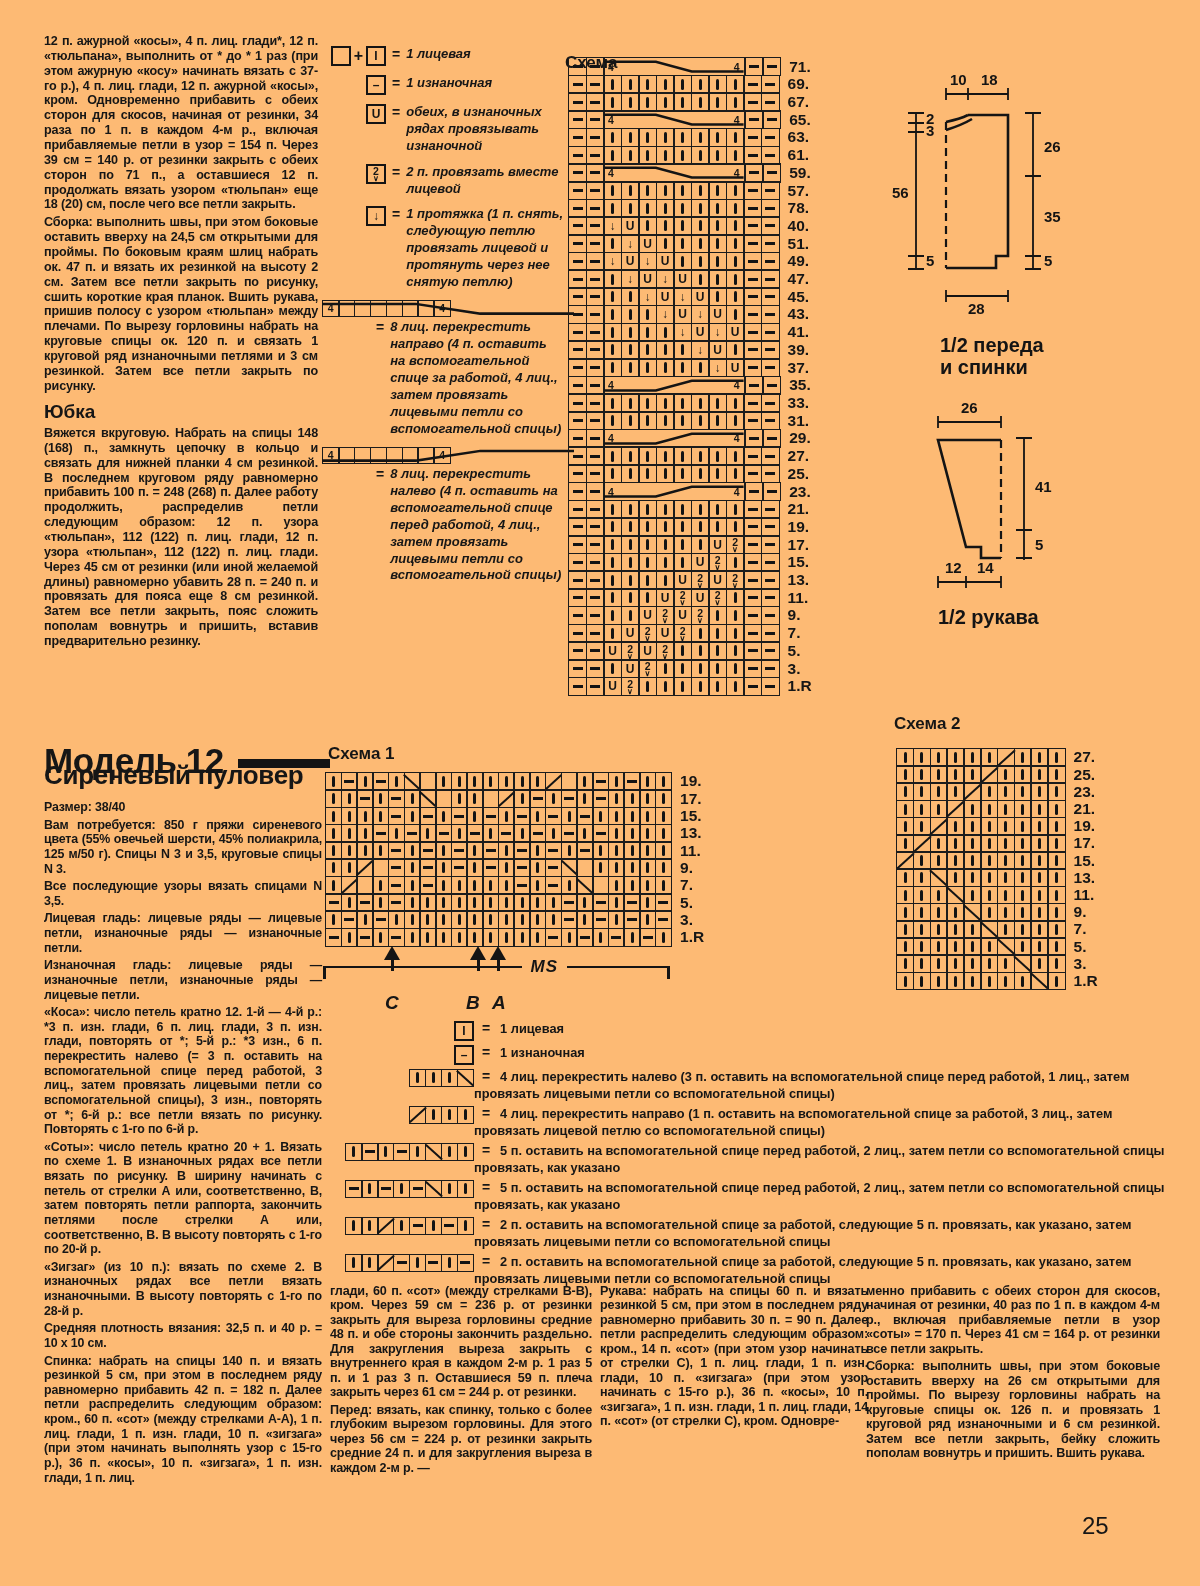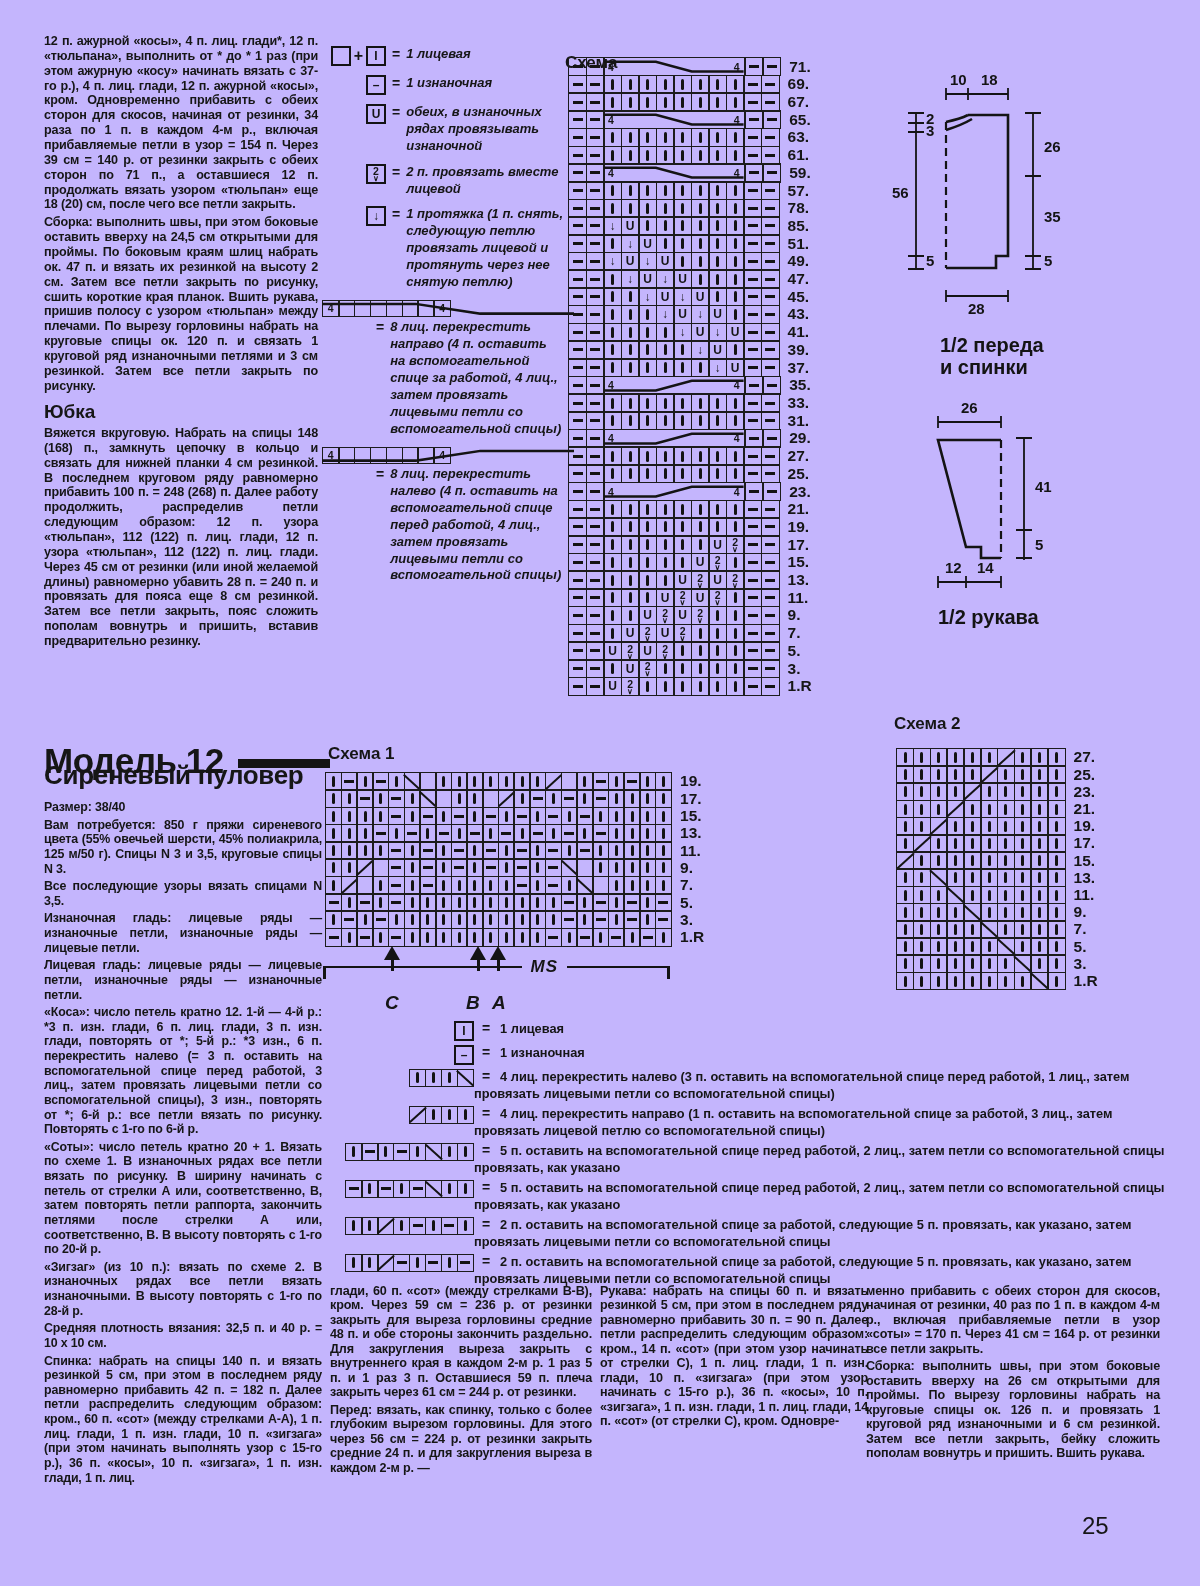--- a/index.html
+++ b/index.html
@@ -1,16 +1,16 @@
 <!DOCTYPE html>
 <html><head>
 <meta charset="utf-8">
 <style>
   html,body{margin:0;padding:0;background:#8a8a8a;}
-  .page{position:relative;width:1200px;height:1586px;background:#c4b5fd;color:#161616;
+  .page{position:relative;width:1200px;height:1586px;background:#fdba74;color:#161616;
         font-family:"Liberation Sans",sans-serif;overflow:hidden;}
   
   .tcol{position:absolute;text-align:justify;}
   .tcol p{margin:0 0 3px 0;font-weight:700;letter-spacing:-0.15px;}
   .lead{font-weight:700;}
   .h3{font-size:19px;font-weight:700;margin:7px 0 3px 0;letter-spacing:0;}
   #col1top{left:44px;top:34px;width:274px;font-size:12.6px;line-height:1.18;}
   #modelcol{left:44px;top:800px;width:278px;font-size:12.4px;line-height:1.18;}
   .bcol{top:1284px;font-size:12.6px;line-height:1.15;}
   #bcol1{left:330px;width:262px;}
@@ -538,21 +538,21 @@
         </div>
         <div class="cell">
           <span class="knit"></span>
         </div>
         <div class="cell">
           <span class="purl"></span>
         </div>
         <div class="cell">
           <span class="purl"></span>
         </div>
-        <div class="rnum">85.</div>
+        <div class="rnum">40.</div>
       </div>
       <div class="crow">
         <div class="cell">
           <span class="purl"></span>
         </div>
         <div class="cell">
           <span class="purl"></span>
         </div>
         <div class="cell">
           <span class="knit"></span>
@@ -1551,22 +1551,22 @@
 
   <div class="model-title">
     <span class="t">Модель 12</span>
     <span class="title-rule"></span>
   </div>
   <div class="model-sub">Сиреневый пуловер</div>
   <div class="tcol" id="modelcol">
       <p><span class="lead">Размер: </span>38/40</p>
       <p><span class="lead">Вам потребуется: </span>850 г пряжи сиреневого цвета (55% овечьей шерсти, 45% полиакрила, 125 м/50 г). Спицы N 3 и 3,5, круговые спицы N 3.</p>
       <p><span class="lead">Все последующие узоры вязать спицами N 3,5. </span></p>
+      <p><span class="lead">Лицевая гладь: </span>лицевые ряды — лицевые петли, изнаночные ряды — изнаночные петли.</p>
       <p><span class="lead">Изнаночная гладь: </span>лицевые ряды — изнаночные петли, изнаночные ряды — лицевые петли.</p>
-      <p><span class="lead">Лицевая гладь: </span>лицевые ряды — лицевые петли, изнаночные ряды — изнаночные петли.</p>
       <p><span class="lead">«Коса»: </span>число петель кратно 12. 1-й — 4-й р.: *3 п. изн. глади, 6 п. лиц. глади, 3 п. изн. глади, повторять от *; 5-й р.: *3 изн., 6 п. перекрестить налево (= 3 п. оставить на вспомогательной спице перед работой, 3 лиц., затем провязать лицевыми петли со вспомогательной спицы), 3 изн., повторять от *; 6-й р.: все петли вязать по рисунку. Повторять с 1-го по 6-й р.</p>
       <p><span class="lead">«Соты»: </span>число петель кратно 20 + 1. Вязать по схеме 1. В изнаночных рядах все петли вязать по рисунку. В ширину начинать с петель от стрелки А или, соответственно, В, затем повторять петли раппорта, закончить петлями после стрелки А или, соответственно, В. В высоту повторять с 1-го по 20-й р.</p>
       <p><span class="lead">«Зигзаг» (из 10 п.): </span>вязать по схеме 2. В изнаночных рядах все петли вязать изнаночными. В высоту повторять с 1-го по 28-й р.</p>
       <p><span class="lead">Средняя плотность вязания: </span>32,5 п. и 40 р. = 10 x 10 см.</p>
       <p><span class="lead">Спинка: </span>набрать на спицы 140 п. и вязать резинкой 5 см, при этом в последнем ряду равномерно прибавить 42 п. = 182 п. Далее петли распределить следующим образом: кром., 60 п. «сот» (между стрелками А-А), 1 п. лиц. глади, 1 п. изн. глади, 10 п. «зигзага» (при этом начинать выполнять узор с 15-го р.), 36 п. «косы», 10 п. «зигзага», 1 п. изн. глади, 1 п. лиц.</p>
     </div>
 
   <div class="chart-title" style="left:328px;top:744px;">Схема 1</div>
   <div class="chart" id="schema1">
       <div class="crow">

